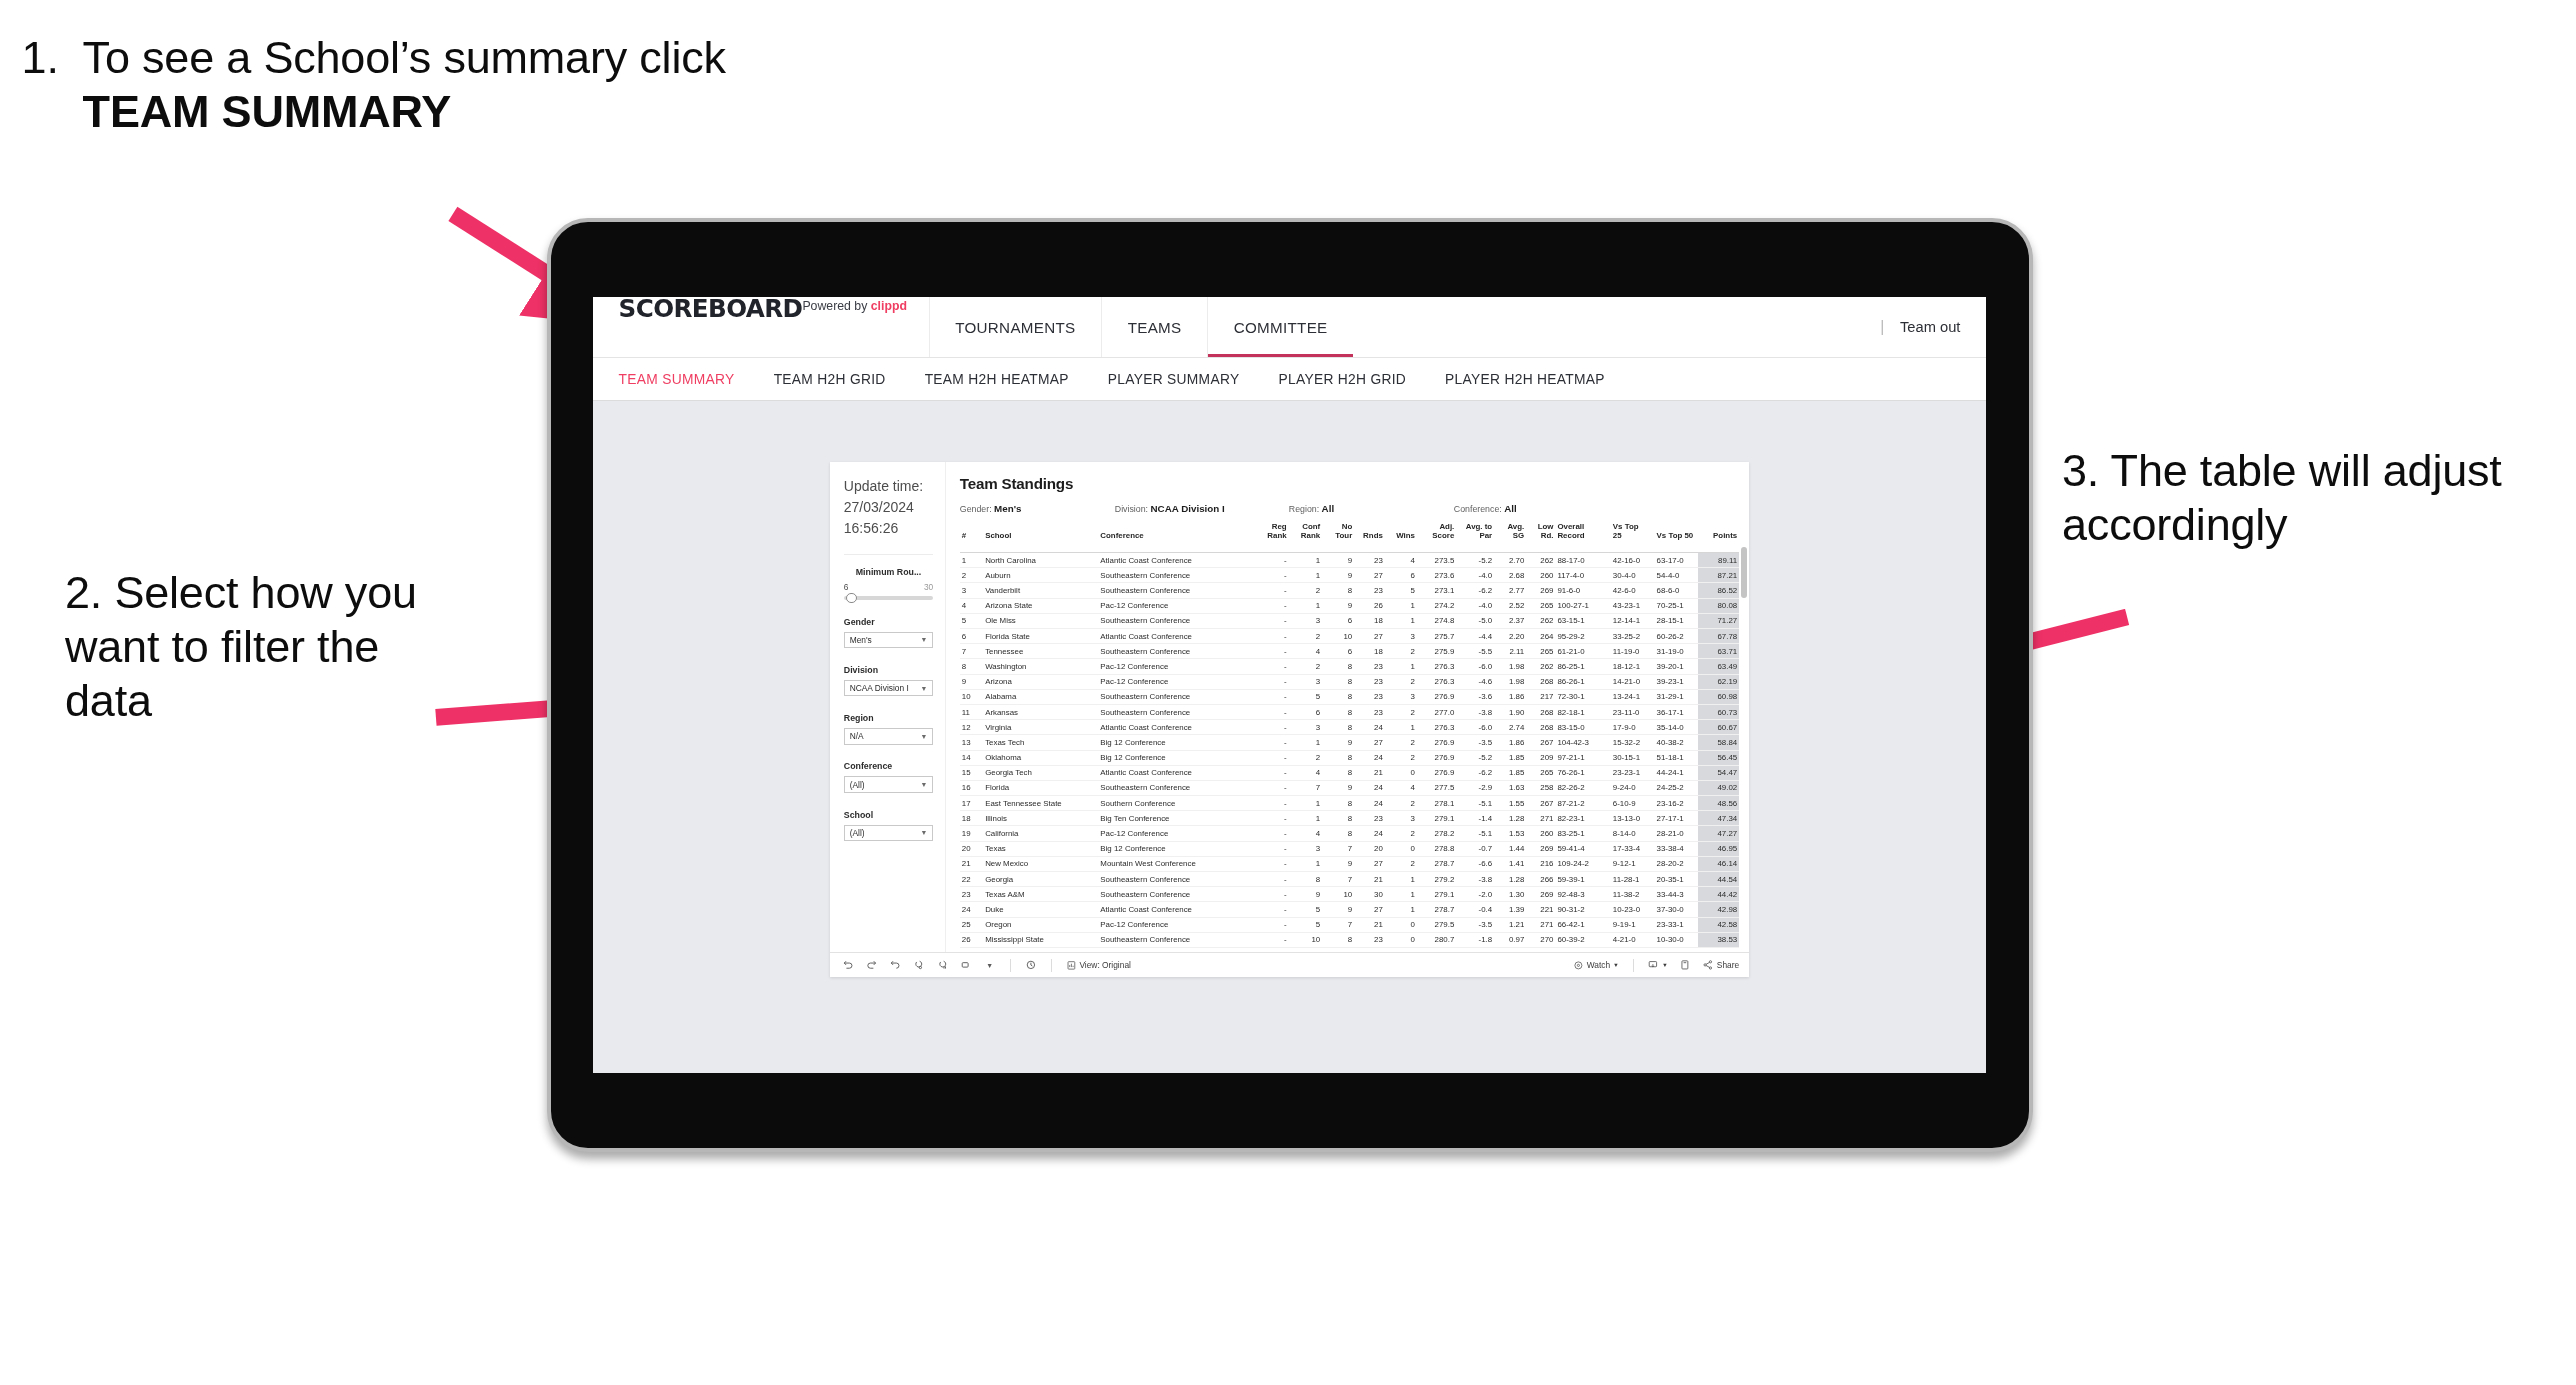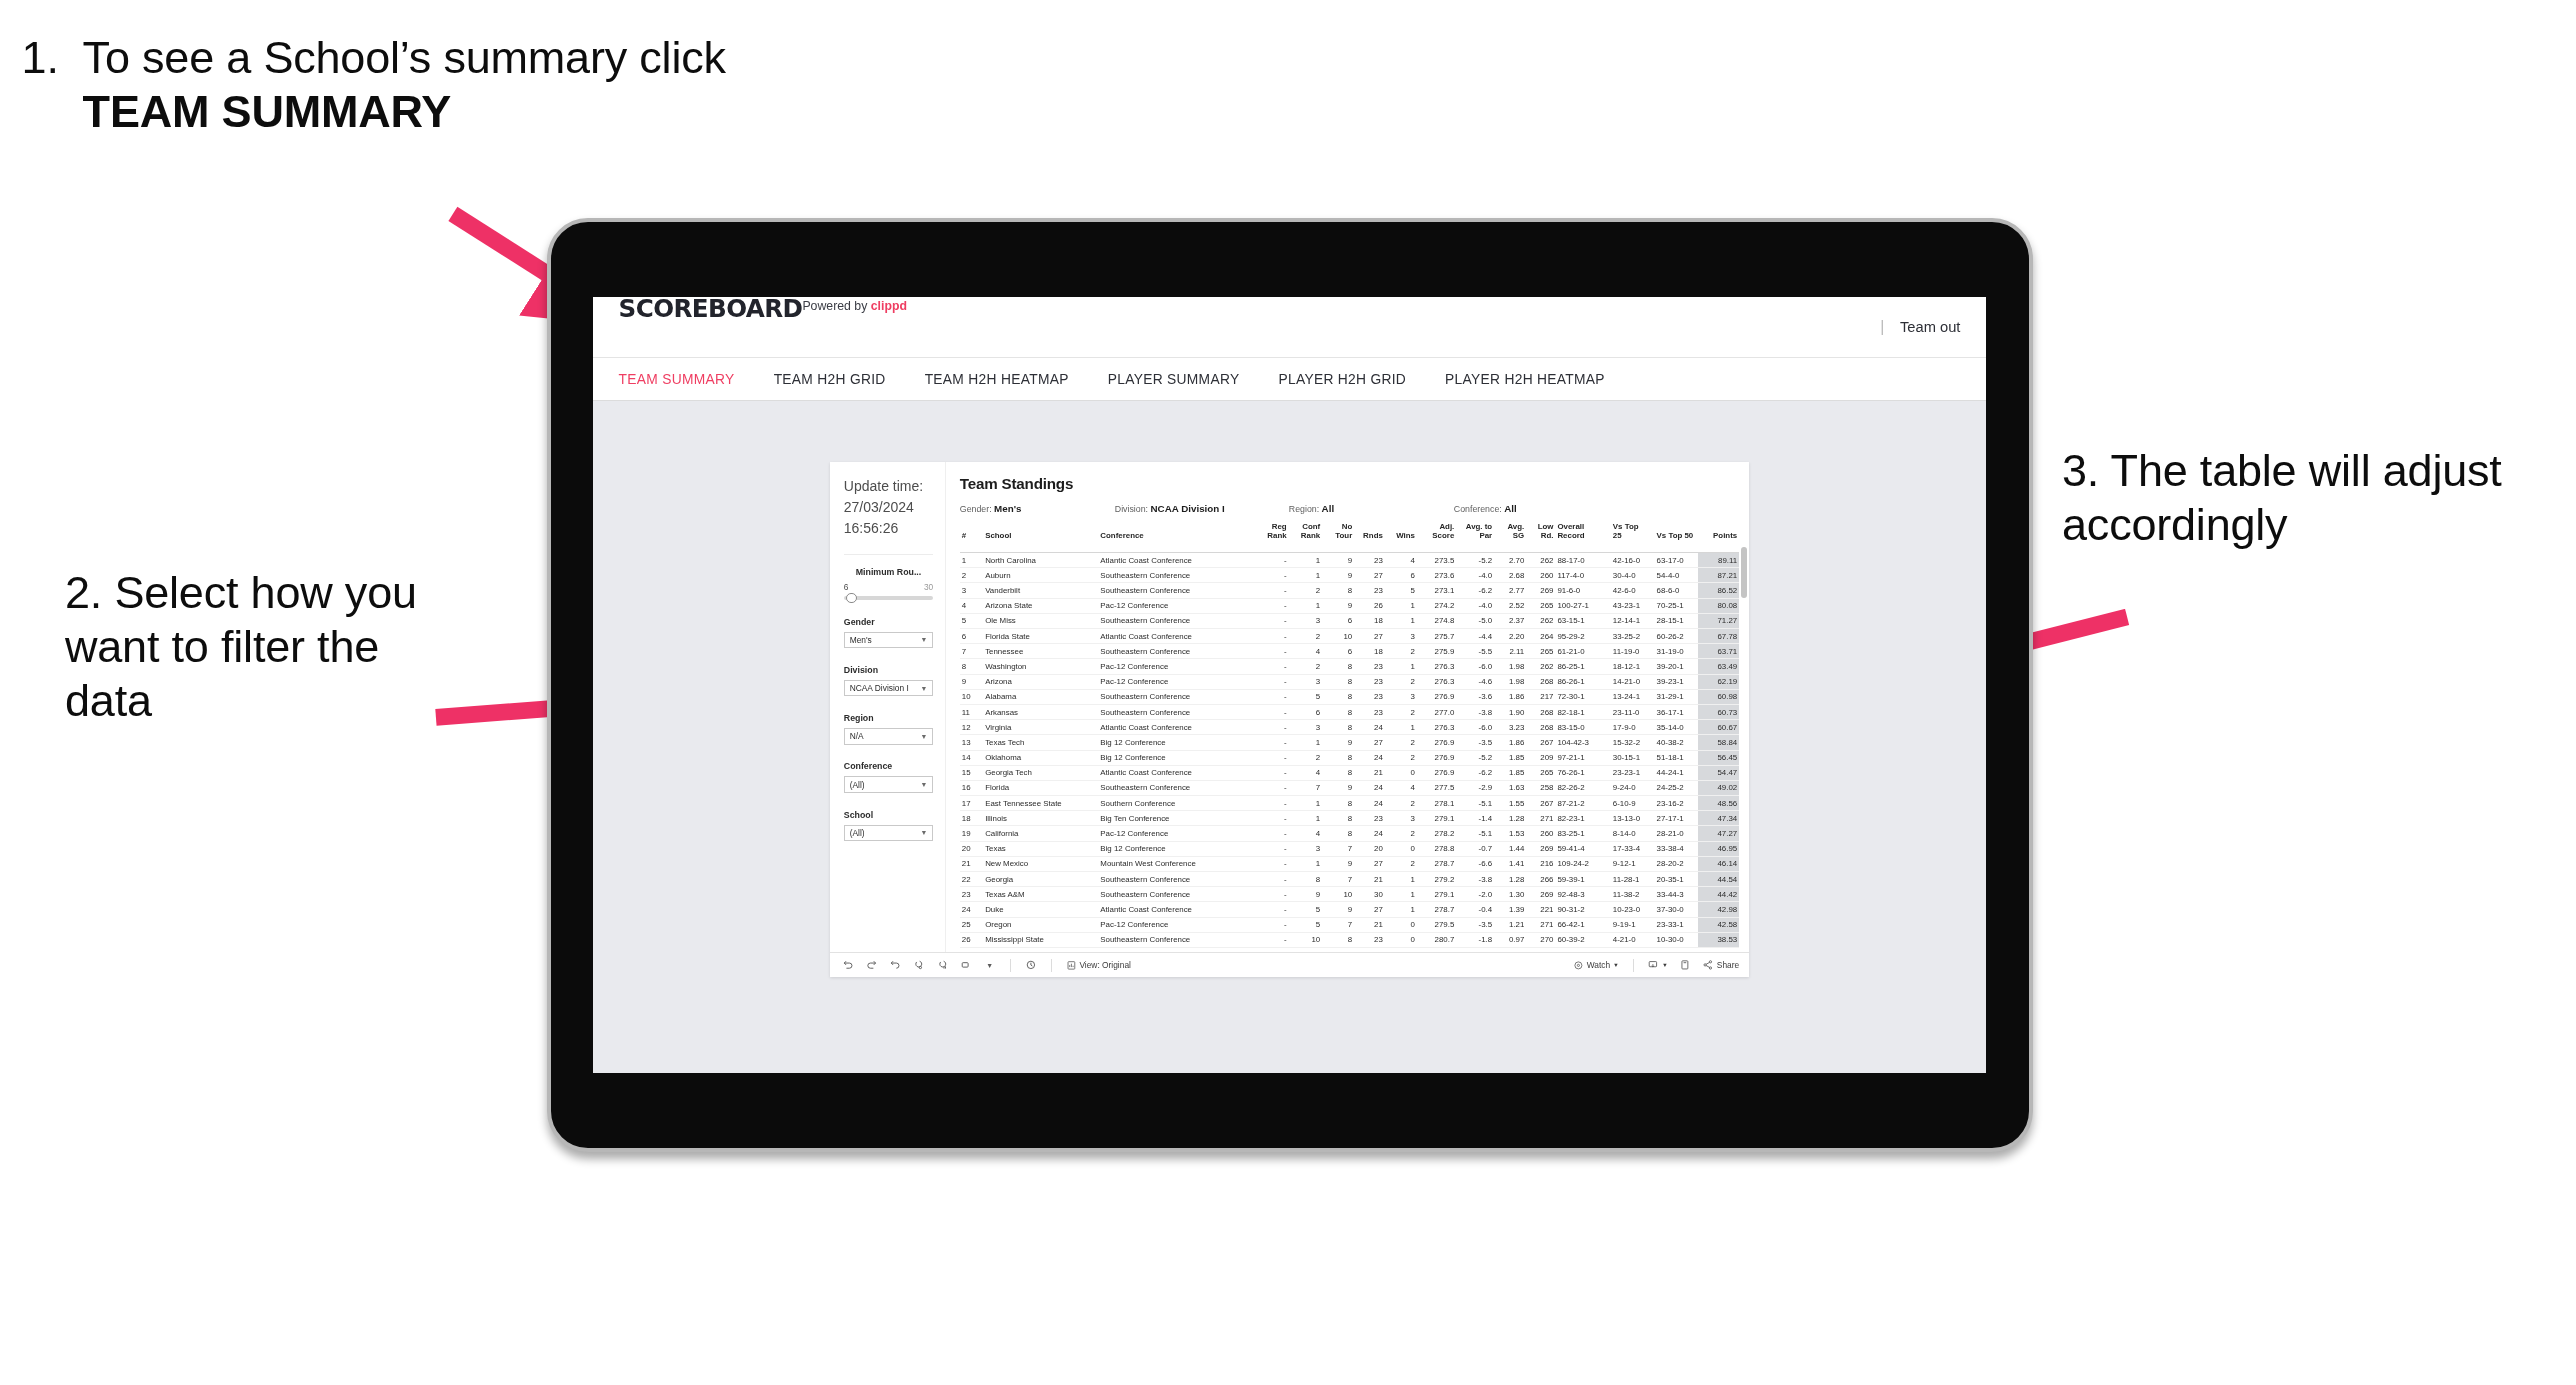--- a/index.html
+++ b/index.html
@@ -242,20 +242,25 @@
 
     <div class="tablet-screen">
 
       <div class="app-header">
         <div class="brand">
           <div class="brand-title">SCOREBOARD</div>
           <div class="brand-sub">
             <span>Powered by </span><span class="clippd">clippd</span>
           </div>
         </div>
+        <nav class="topnav">
+          <div class="topnav-item">TOURNAMENTS</div>
+          <div class="topnav-item">TEAMS</div>
+          <div class="topnav-item active">COMMITTEE</div>
+        </nav>
         <div class="signout-wrap">
           <span class="signout-div">|</span>
           <span class="signout">Team out</span>
         </div>
       </div>
 
       <div class="subnav">
         <div class="subnav-item active">TEAM SUMMARY</div>
         <div class="subnav-item">TEAM H2H GRID</div>
         <div class="subnav-item">TEAM H2H HEATMAP</div>
@@ -588,21 +593,21 @@
                       <td class="l">12</td>
                       <td class="l">Virginia</td>
                       <td class="l">Atlantic Coast Conference</td>
                       <td>-</td>
                       <td>3</td>
                       <td>8</td>
                       <td>24</td>
                       <td>1</td>
                       <td>276.3</td>
                       <td>-6.0</td>
-                      <td>3.23</td>
+                      <td>2.74</td>
                       <td>268</td>
                       <td class="l">83-15-0</td>
                       <td class="l">17-9-0</td>
                       <td class="l">35-14-0</td>
                       <td class="pts">60.67</td>
                     </tr>
                     <tr>
                       <td class="l">13</td>
                       <td class="l">Texas Tech</td>
                       <td class="l">Big 12 Conference</td>

